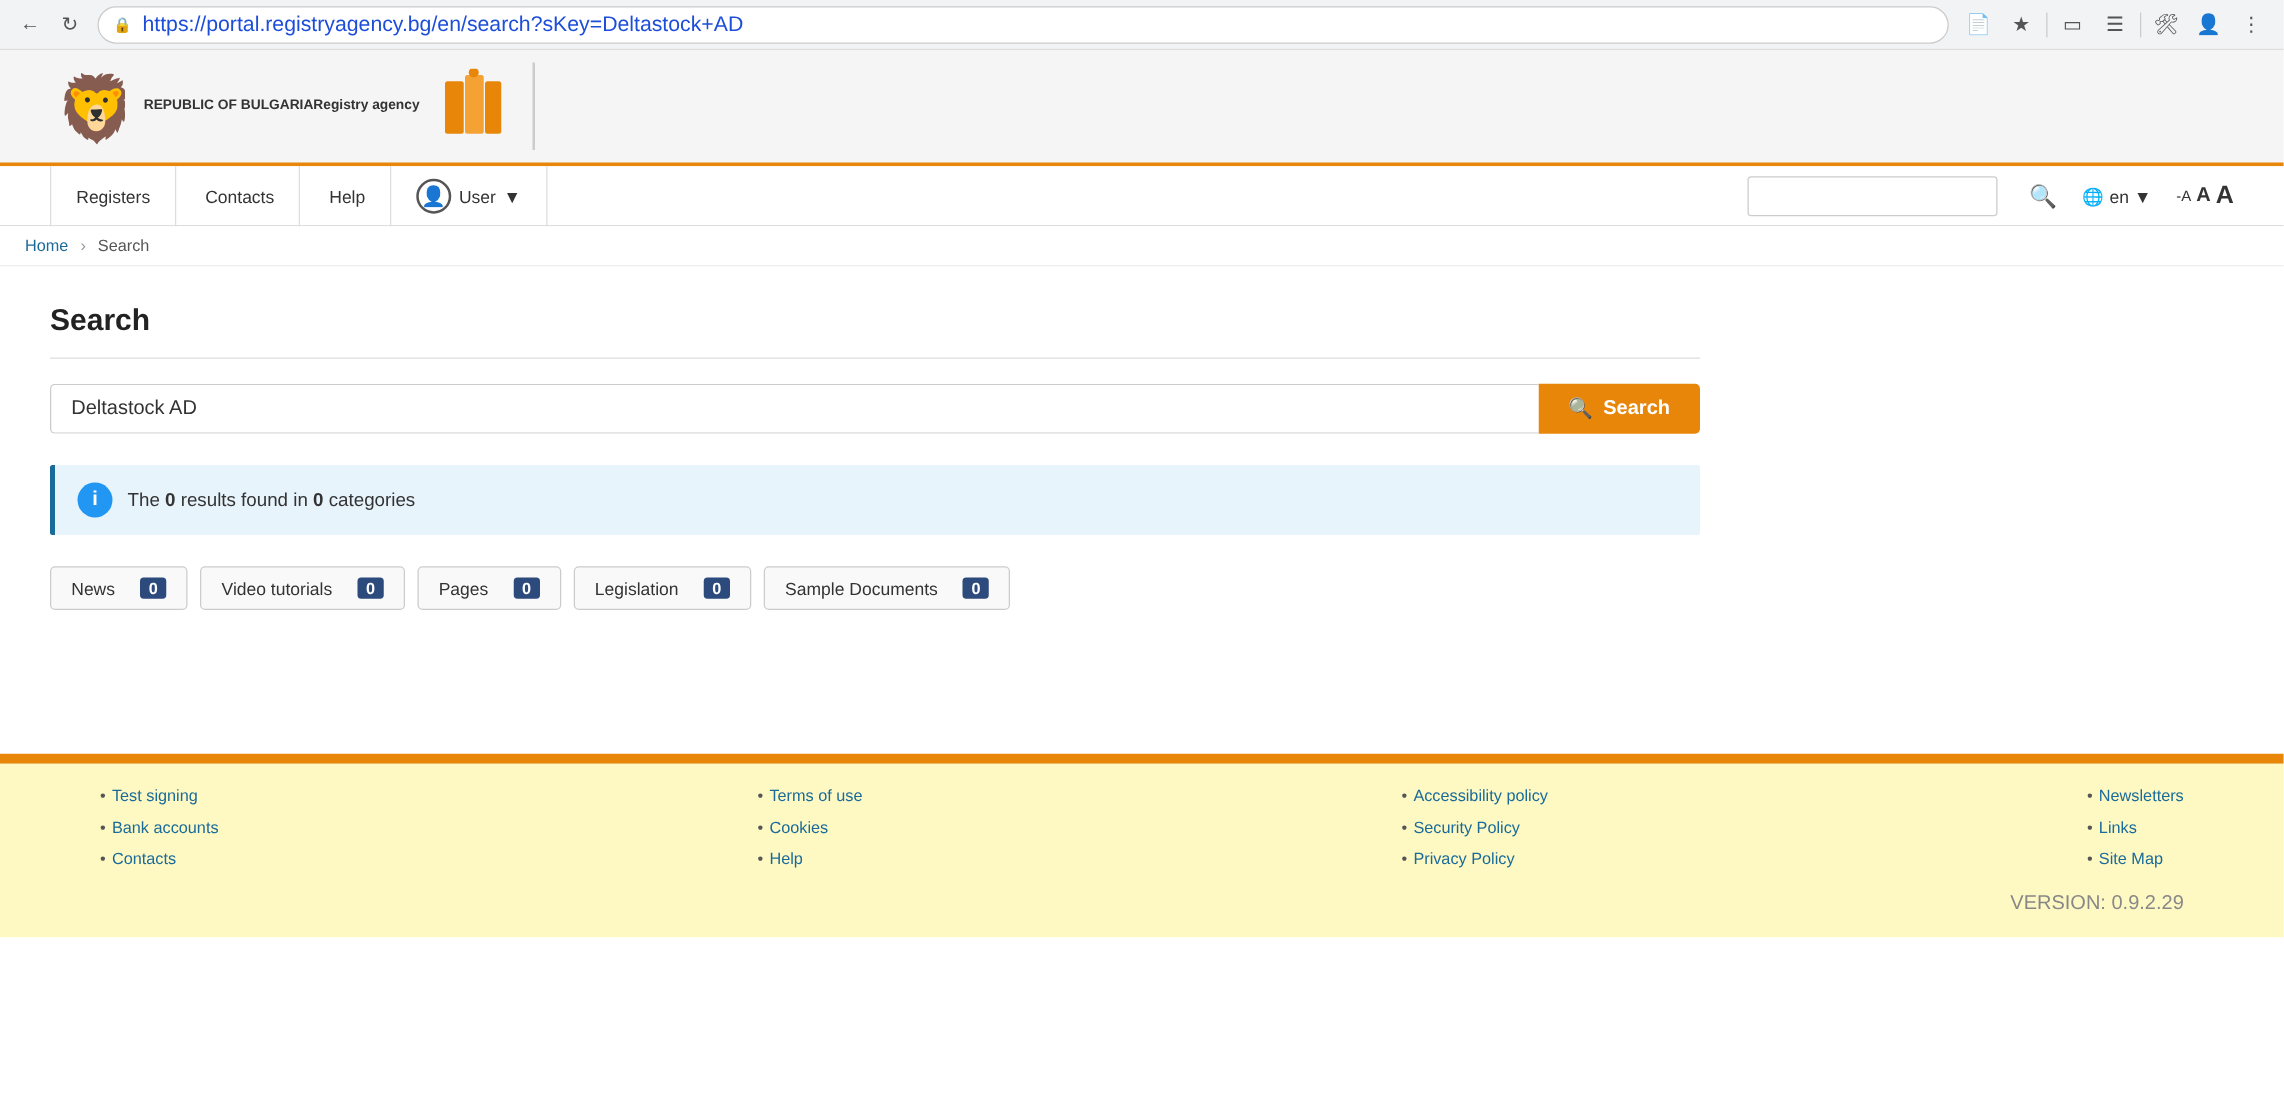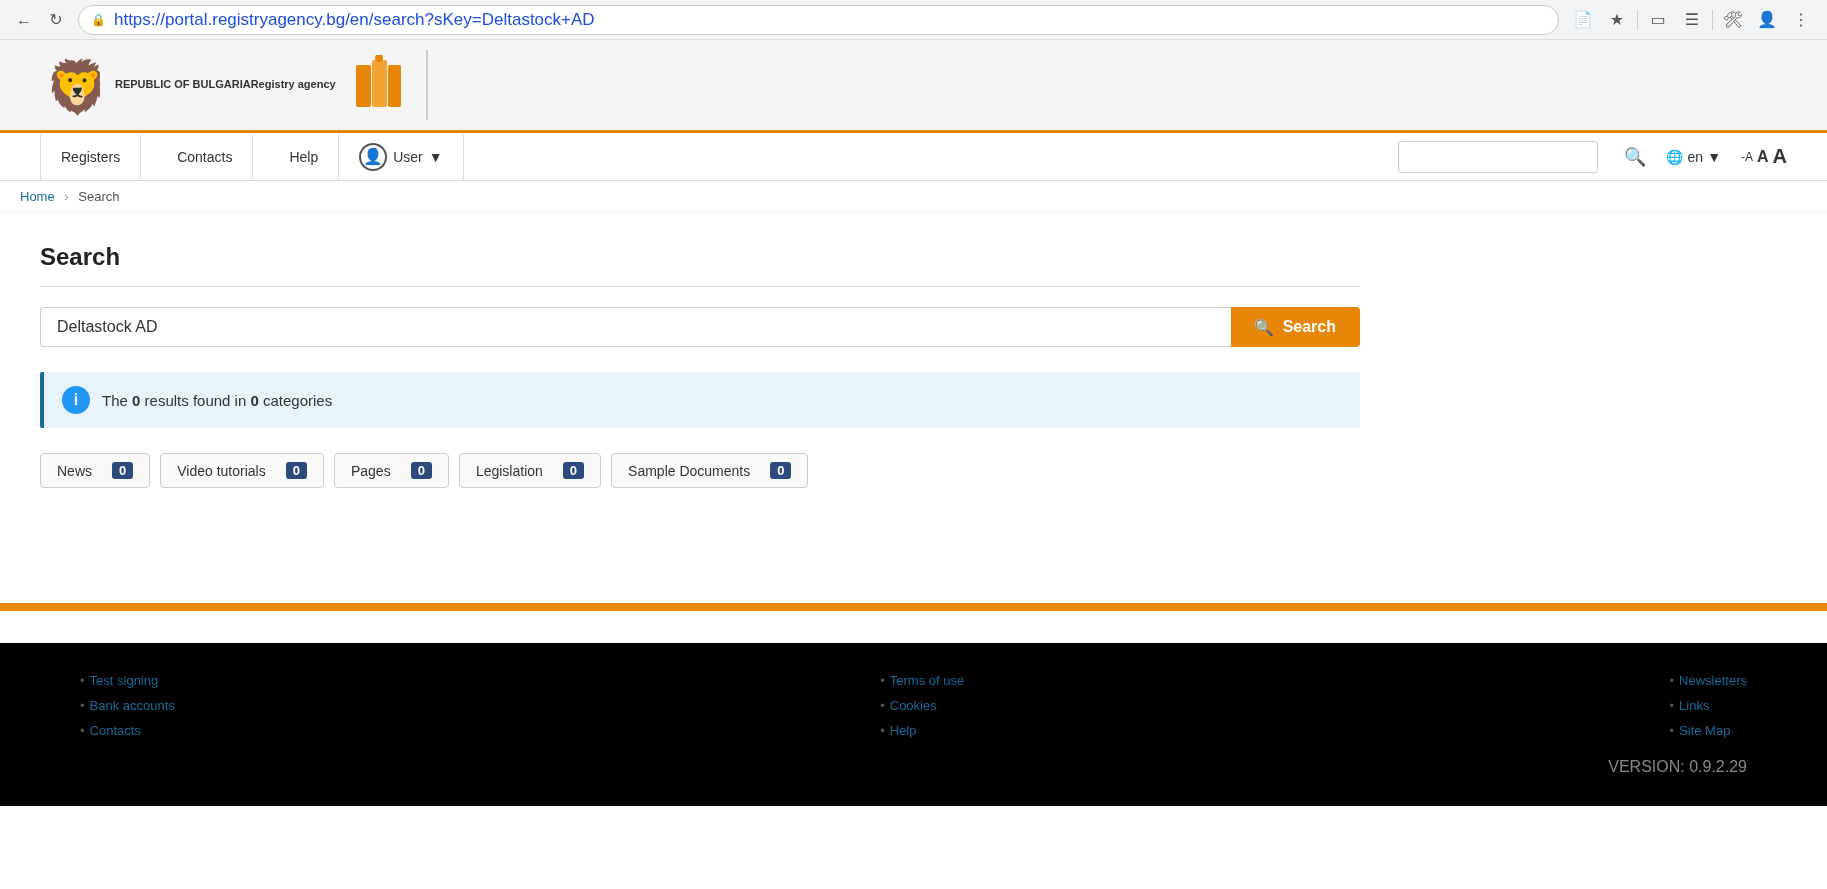--- a/index.html
+++ b/index.html
@@ -117,21 +117,21 @@
       background: #fff;
       border-bottom: 1px solid #ddd;
       display: flex;
       align-items: center;
       padding: 0 40px;
       height: 48px;
     }
     .nav-links {
       display: flex;
       align-items: center;
-      gap: 16px;
+      gap: 3px;
     }
     .nav-link {
       padding: 0 20px;
       height: 48px;
       display: flex;
       align-items: center;
       text-decoration: none;
       color: #333;
       border-right: 1px solid #ddd;
       font-size: 14px;
@@ -305,23 +305,22 @@
       font-weight: bold;
     }
 
     
     .site-footer-bar {
       height: 8px;
       background: #e8860a;
       margin-top: 40px;
     }
     .site-footer {
-      background: #000000;
-      padding: 30px 80px;
-      margin-top: 32px;
+      background: #fef9c3;
+      padding: 18px 80px;
     }
     .footer-links {
       display: flex;
       justify-content: space-between;
       gap: 40px;
     }
     .footer-col {
       display: flex;
       flex-direction: column;
       gap: 10px;
@@ -493,19 +492,24 @@
         <a href="#" class="footer-link">Test signing</a>
         <a href="#" class="footer-link">Bank accounts</a>
         <a href="#" class="footer-link">Contacts</a>
       </div>
       <div class="footer-col">
         <a href="#" class="footer-link">Terms of use</a>
         <a href="#" class="footer-link">Cookies</a>
         <a href="#" class="footer-link">Help</a>
       </div>
       <div class="footer-col">
+        <a href="#" class="footer-link">Accessibility policy</a>
+        <a href="#" class="footer-link">Security Policy</a>
+        <a href="#" class="footer-link">Privacy Policy</a>
+      </div>
+      <div class="footer-col">
         <a href="#" class="footer-link">Newsletters</a>
         <a href="#" class="footer-link">Links</a>
         <a href="#" class="footer-link">Site Map</a>
       </div>
     </div>
   <div class="footer-version">VERSION: 0.9.2.29</div>
 </div>
 
 </body></html>

